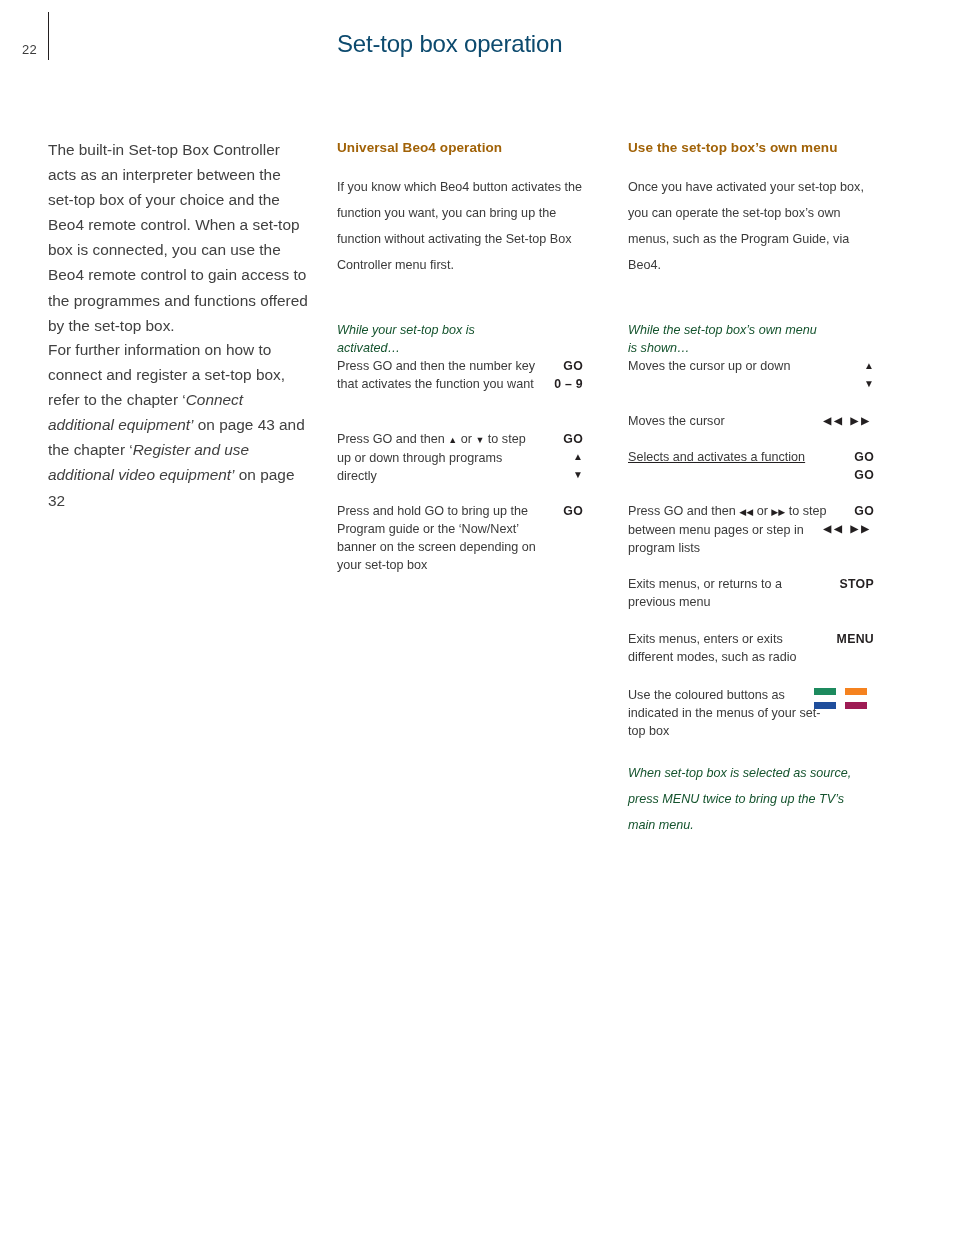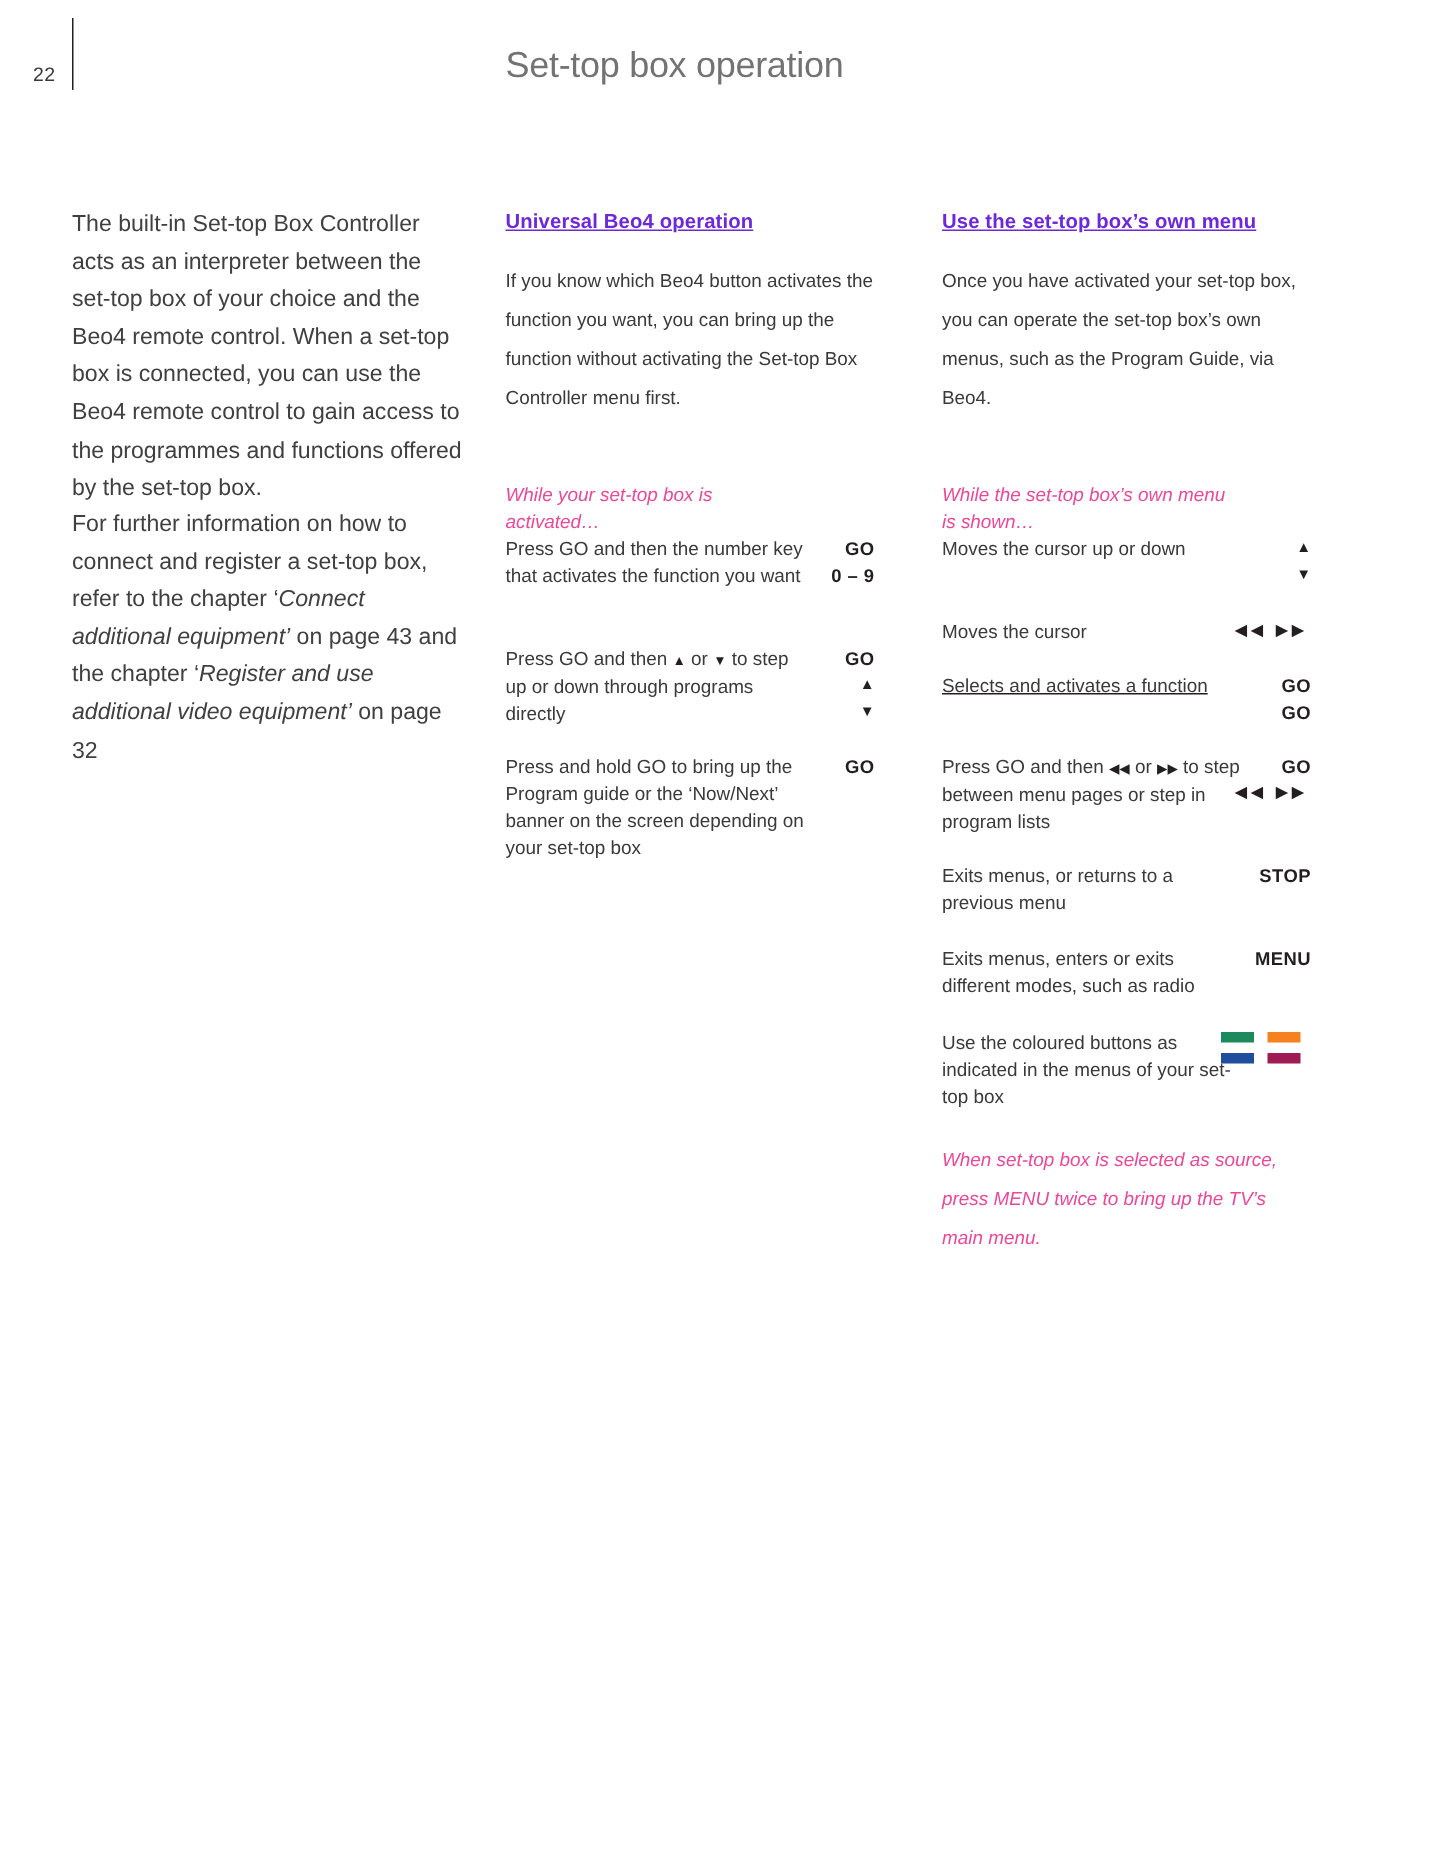--- a/index.html
+++ b/index.html
@@ -34,42 +34,41 @@
     width: 1px;
     height: 48px;
     background: #231f20;
   }
   .page-title {
     position: absolute;
     left: 337px;
     top: 30px;
     font-size: 24px;
     font-weight: 400;
-    color: #737373;
+    color: #0c4a6e;
     letter-spacing: -0.2px;
     white-space: nowrap;
   }
 
   
   .col {
     position: absolute;
     top: 0;
   }
   .col-left  { left: 48px;  width: 262px; }
   .col-mid   { left: 337px; width: 246px; }
   .col-right { left: 628px; width: 246px; }
 
   .col-head {
     position: absolute;
     font-size: 13.5px;
     font-weight: bold;
-    color: #6d28d9;
+    color: #a16207;
     letter-spacing: 0.1px;
     white-space: nowrap;
-    text-decoration: underline;
   }
 
   
   .lead {
     position: absolute;
     font-size: 15.4px;
     line-height: 25.1px;
     color: #404040;
     width: 262px;
   }
@@ -104,21 +103,21 @@
     font-size: 12.3px;
     font-weight: bold;
     line-height: 18.1px;
     color: #231f20;
     letter-spacing: 0.3px;
   }
   .row .keys .key-line { display: block; }
 
   .intro-italic {
     font-style: italic;
-    color: #ec4899;
+    color: #14532d;
   }
 
   
   .glyph {
     font-size: 10px;
     line-height: 18.1px;
     letter-spacing: 0;
     color: #231f20;
   }
   .glyph-inline { font-size: 9px; }

